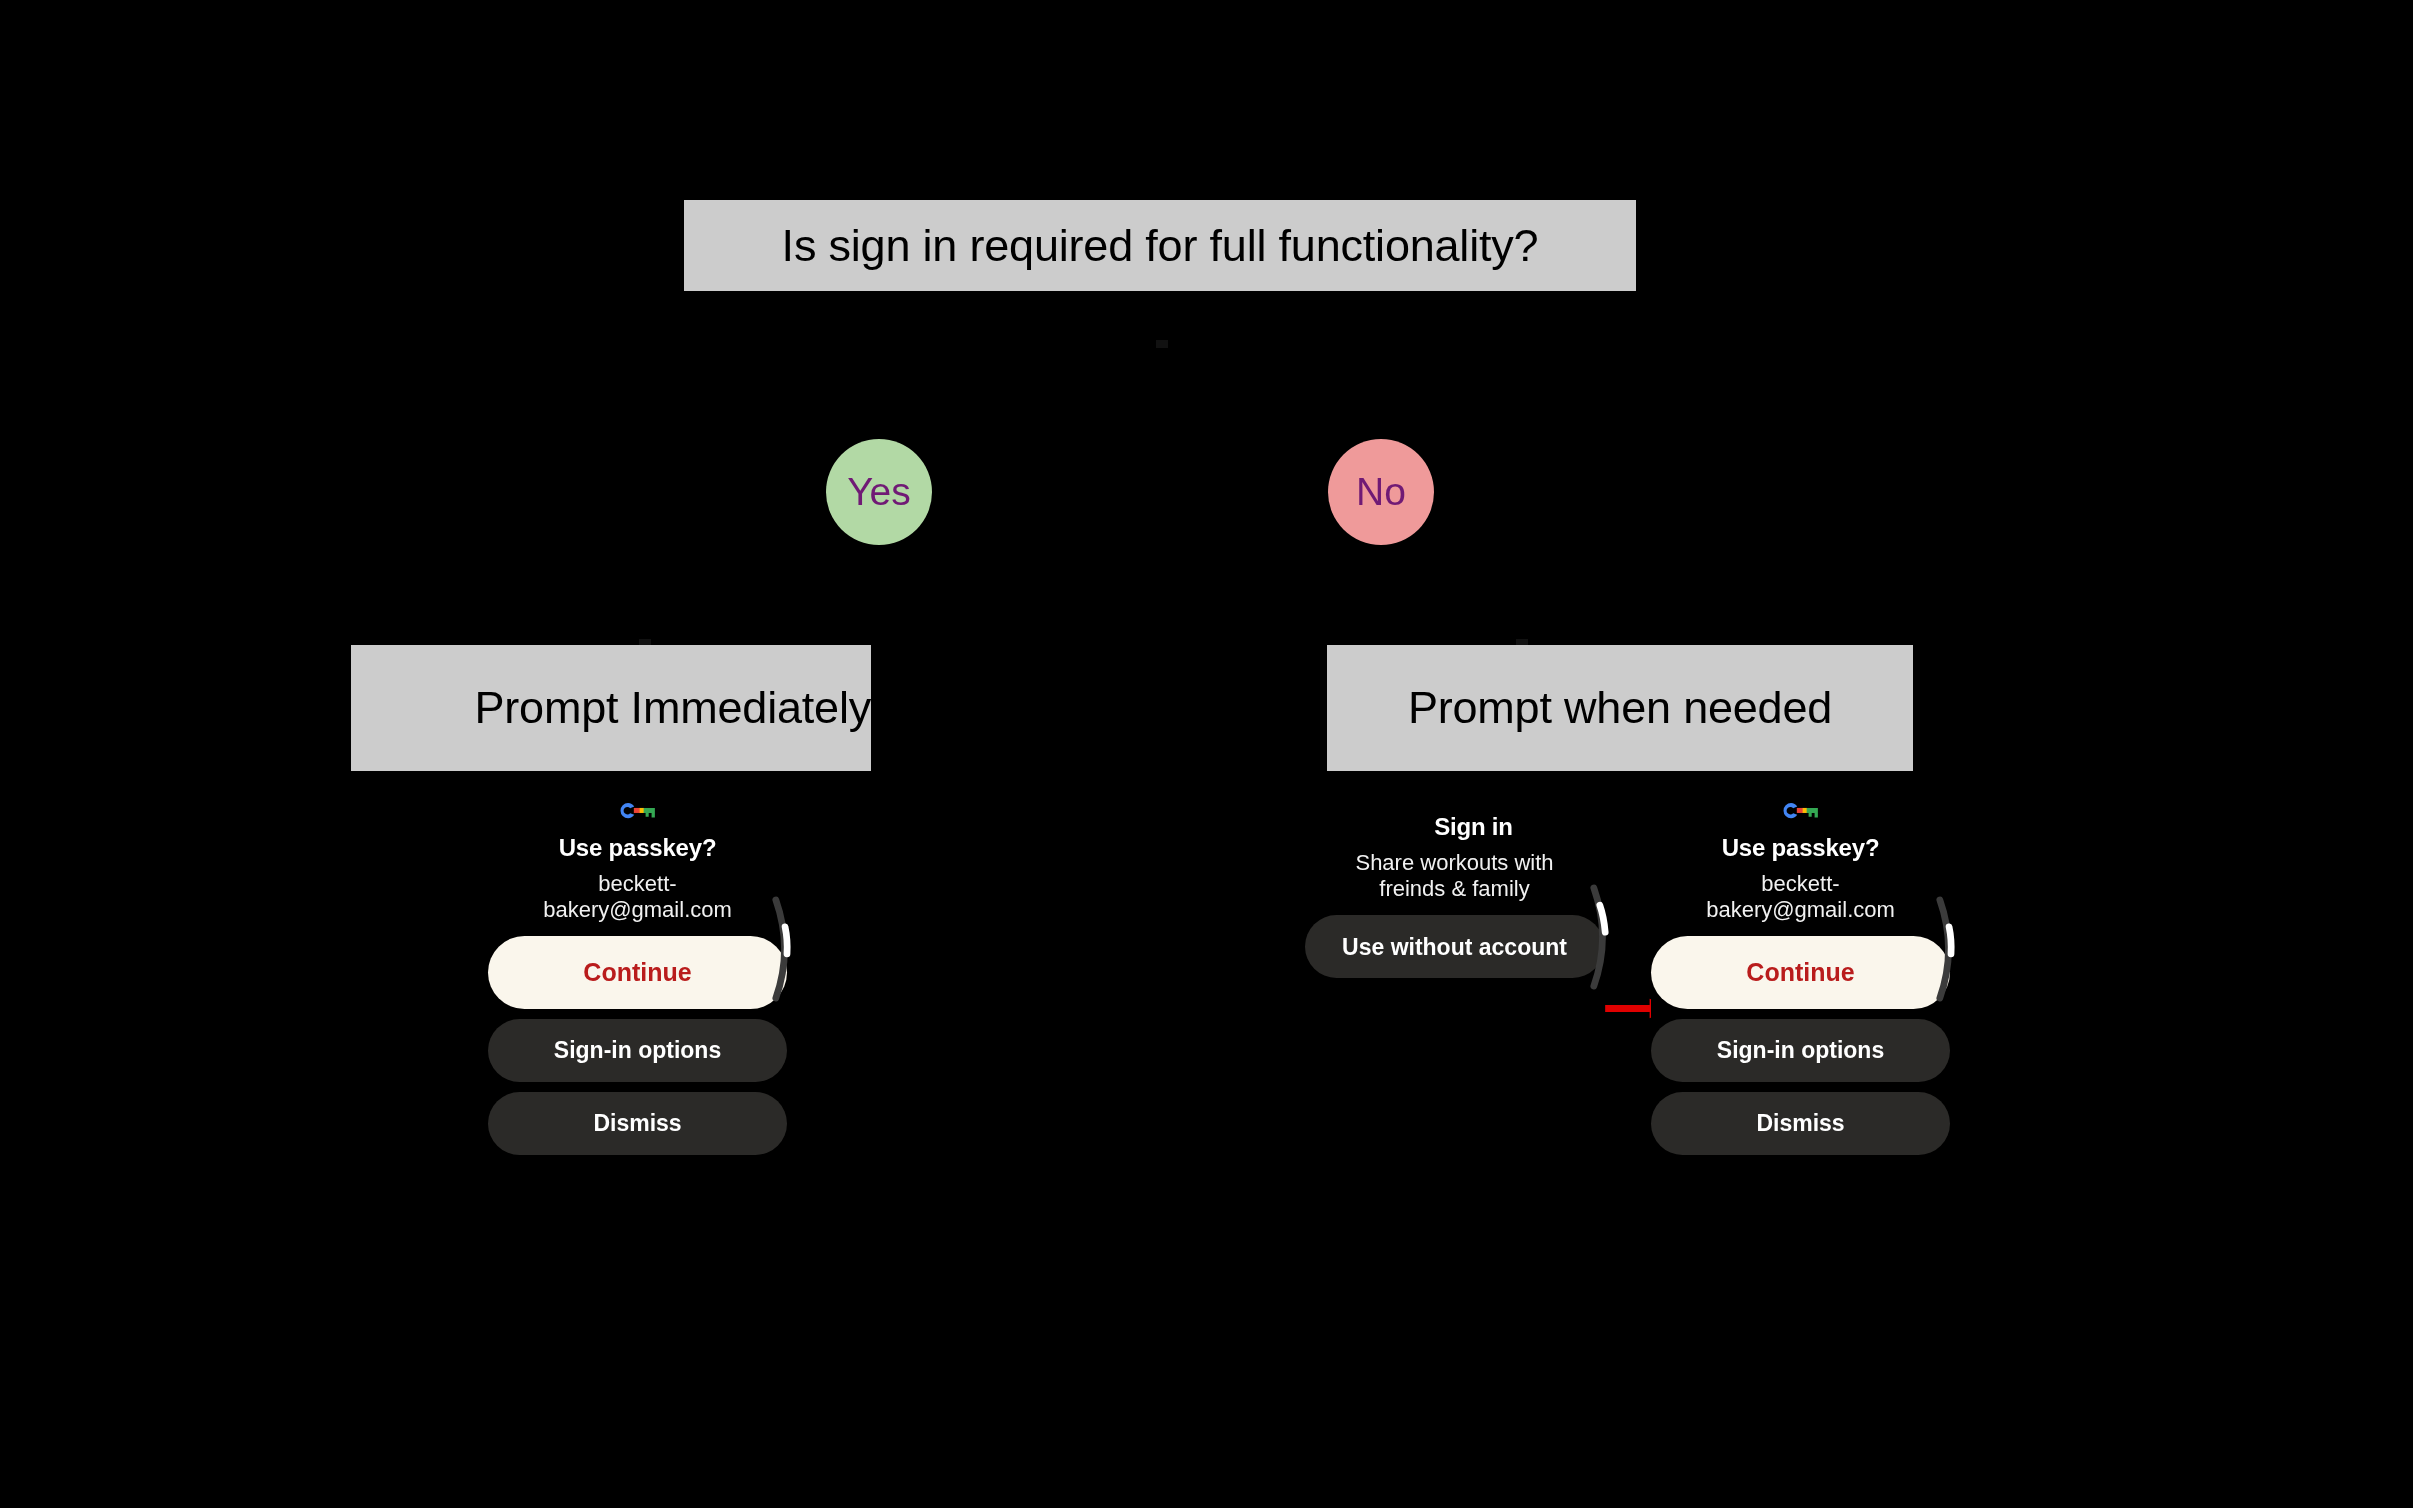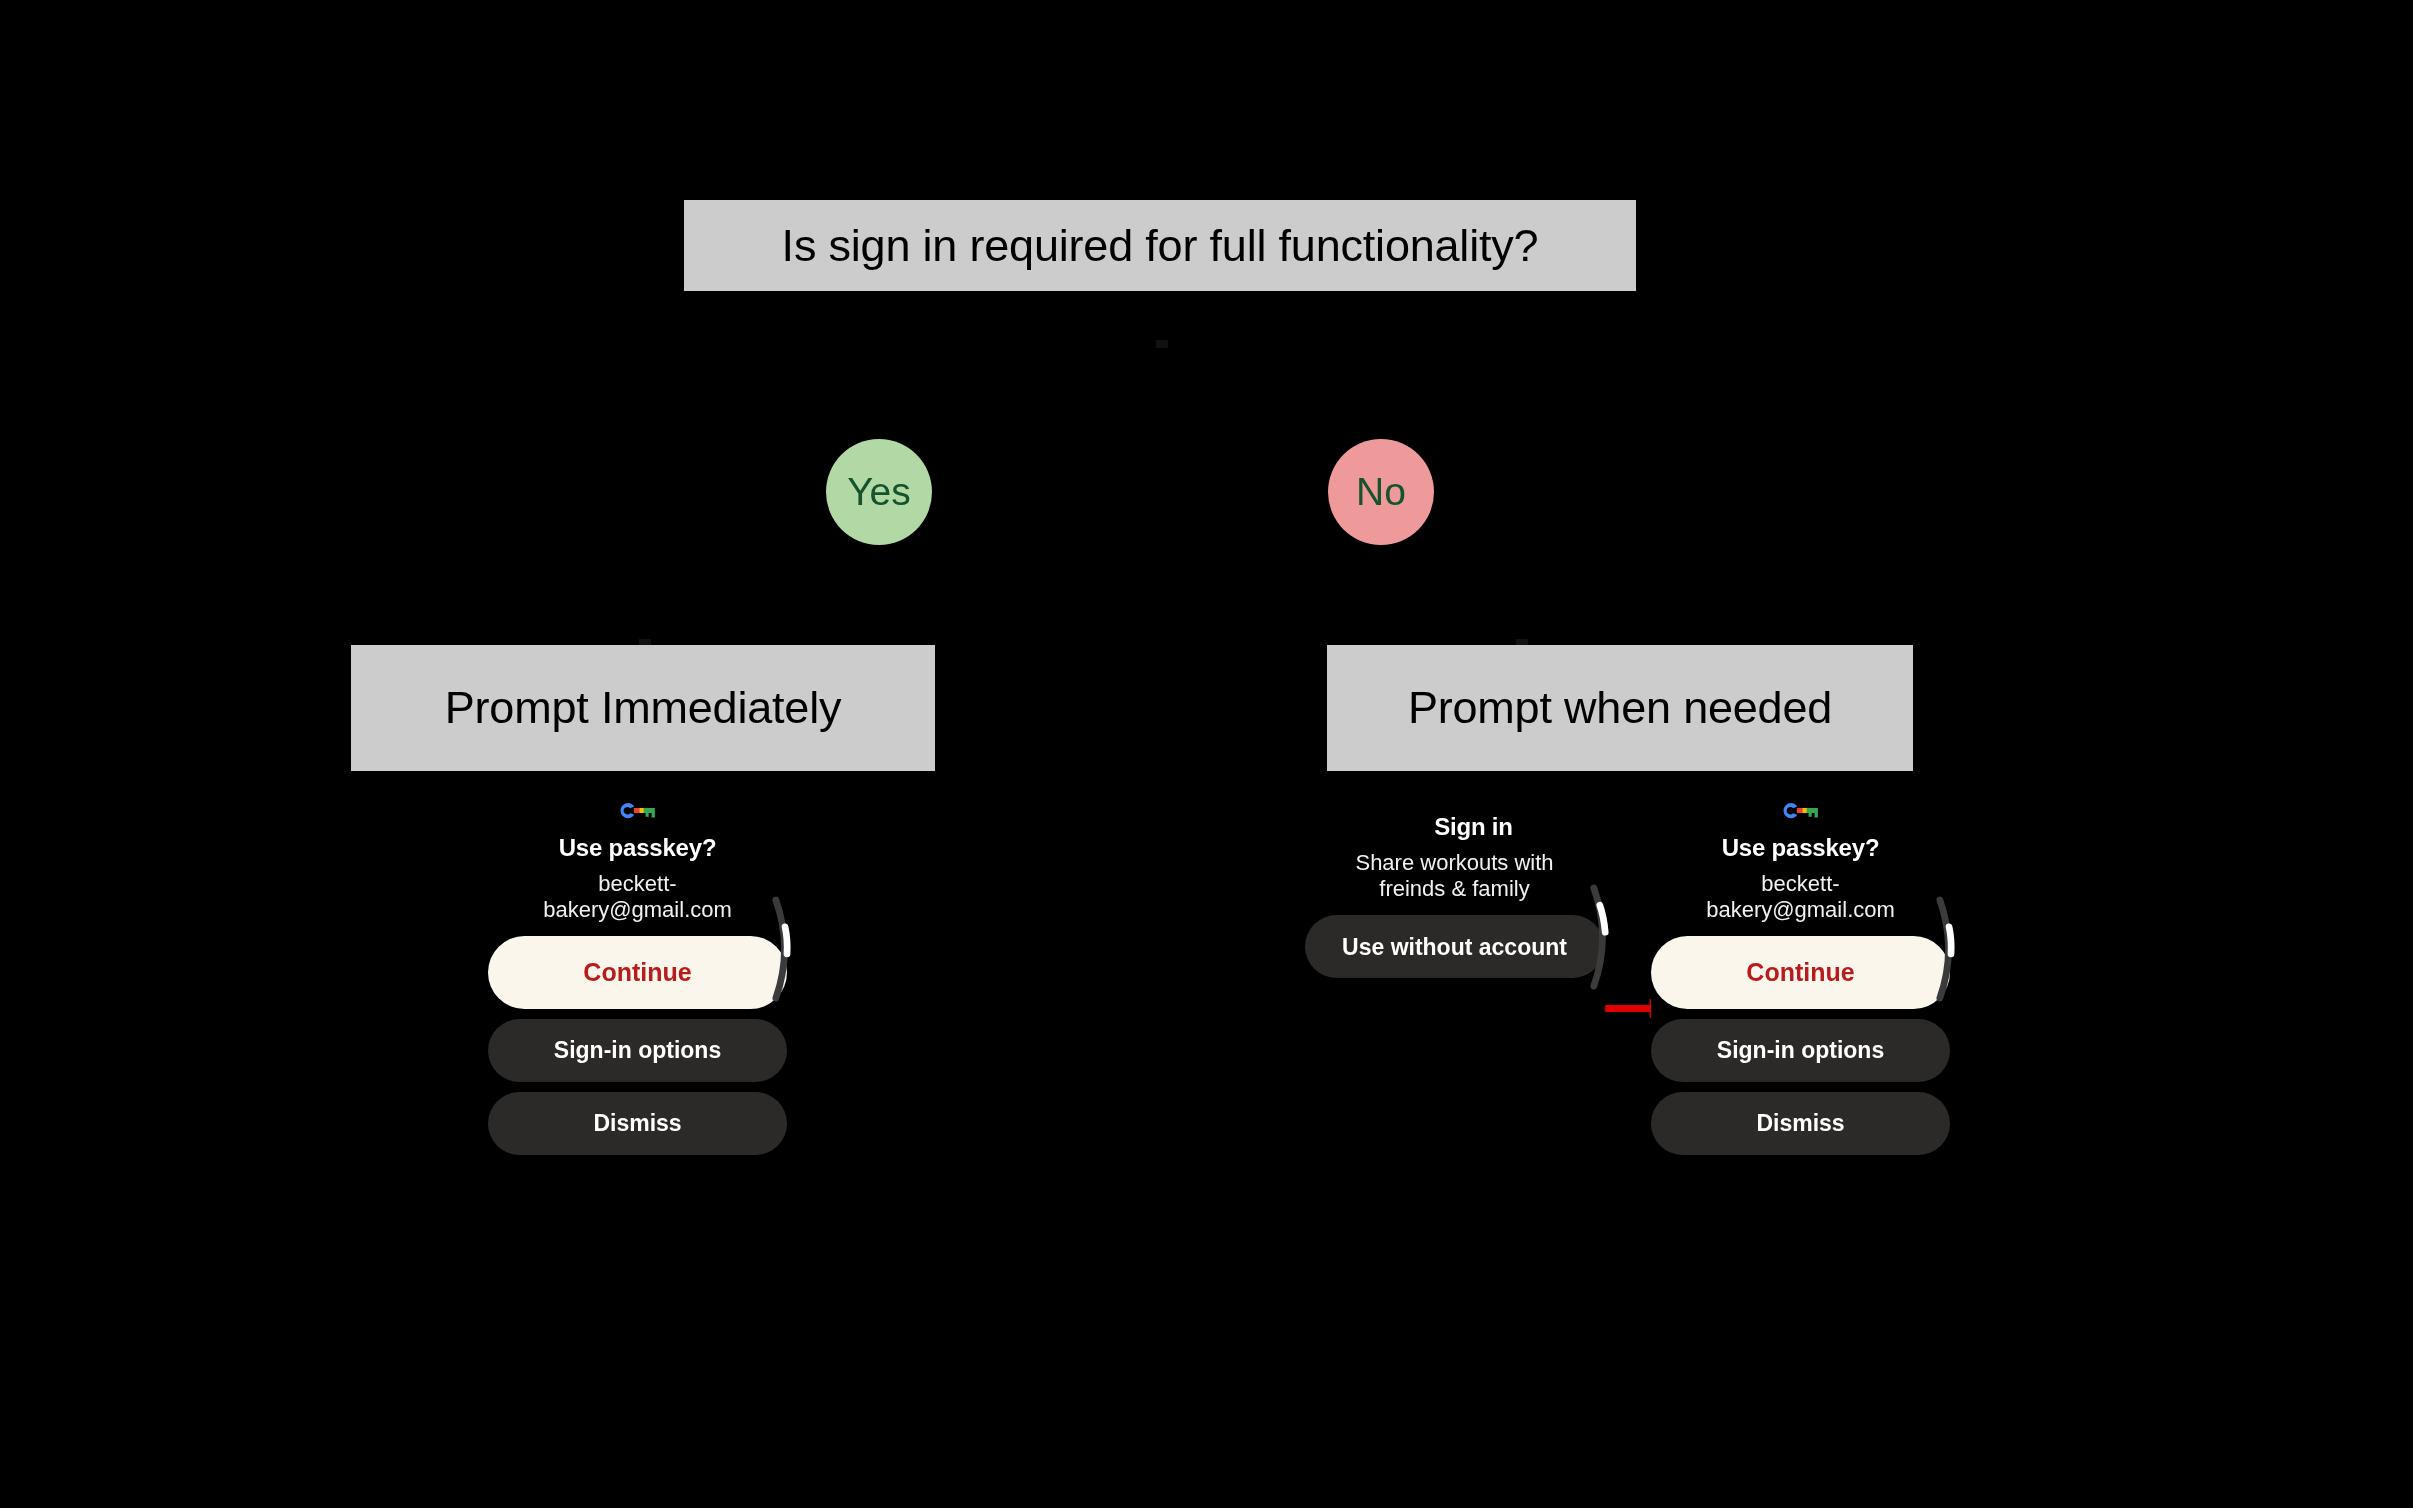--- a/index.html
+++ b/index.html
@@ -33,23 +33,24 @@
   #decision-box {
     left: 684px;
     top: 200px;
     width: 952px;
     height: 91px;
     font-size: 45px;
   }
   #box-prompt-immediately {
     left: 351px;
     top: 645px;
-    width: 584px;
+    width: 520px;
     height: 126px;
     font-size: 45px;
+    justify-content: flex-end;
   }
   #box-prompt-when-needed {
     left: 1327px;
     top: 645px;
     width: 586px;
     height: 126px;
     font-size: 45px;
   }
 
   
@@ -59,21 +60,21 @@
   }
 
   
   .branch-circle {
     position: absolute;
     border-radius: 50%;
     display: flex;
     align-items: center;
     justify-content: center;
     font-size: 39px;
-    color: #14532d;
+    color: #701a75;
     font-family: "Liberation Sans", sans-serif;
   }
   #branch-yes {
     left: 826px;
     top: 439px;
     width: 106px;
     height: 106px;
     background: #b2d9a5;
   }
   #branch-no {

